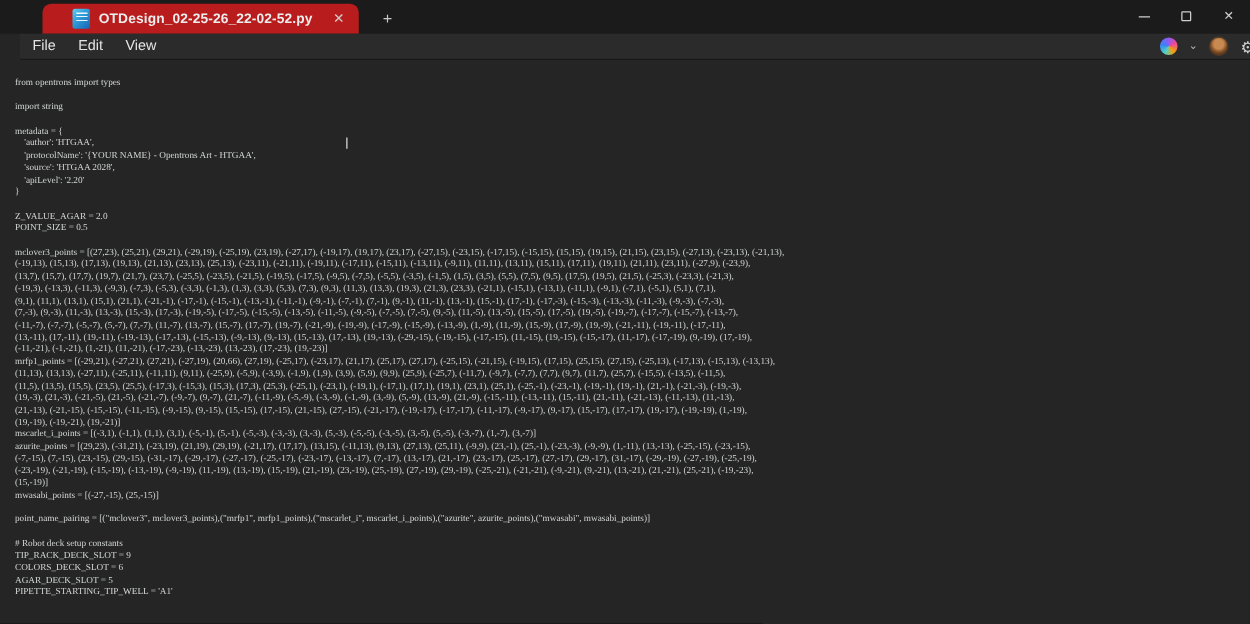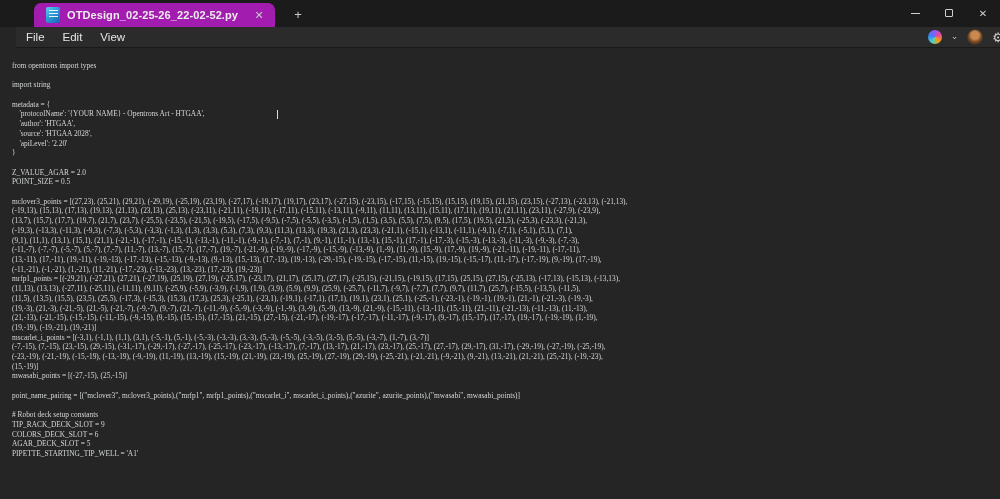--- a/index.html
+++ b/index.html
@@ -9,22 +9,22 @@
     background:#252525; overflow:hidden;
     font-family:"Liberation Sans", sans-serif;
   }
   
   .titlebar {
     position:absolute; top:0; left:0; width:1000px; height:27px;
     background:#1b1b1b; display:flex; align-items:flex-end;
   }
   .tab {
     margin-left:34px; height:24px; min-width:188px;
-    background:#a21caf; border-radius:7px 7px 0 0;
-    display:flex; align-items:center; padding:0 8px 0 12px; gap:7px;text-align:right;
+    background:#b91c1c; border-radius:7px 7px 0 0;
+    display:flex; align-items:center; padding:0 8px 0 24px; gap:7px;text-align:right;
   }
   .app-icon {
     width:14px; height:16px; border-radius:2px;
     background:linear-gradient(135deg,#5ed1f2 0%,#2e9ad6 45%,#1565b5 100%);
     position:relative; flex:none;
   }
   .app-icon::before {
     content:""; position:absolute; left:3px; right:2px; top:3px; height:9px;
     background:repeating-linear-gradient(#eaf7ff 0 1px, transparent 1px 3px);
   }
@@ -123,44 +123,46 @@
     </div>
   </div>
 
   <div class="editor">
     <div>
         <div class="code-line">from opentrons import types</div>
         <div class="code-line"></div>
         <div class="code-line">import string</div>
         <div class="code-line"></div>
         <div class="code-line">metadata = {</div>
+        <div class="code-line">    'author': 'HTGAA',</div>
         <div class="code-line">    'protocolName': '{YOUR NAME} - Opentrons Art - HTGAA',</div>
-        <div class="code-line">    'author': 'HTGAA',</div>
         <div class="code-line">    'source': 'HTGAA 2028',</div>
         <div class="code-line">    'apiLevel': '2.20'</div>
         <div class="code-line">}</div>
         <div class="code-line"></div>
         <div class="code-line">Z_VALUE_AGAR = 2.0</div>
         <div class="code-line">POINT_SIZE = 0.5</div>
         <div class="code-line"></div>
         <div class="code-line">mclover3_points = [(27,23), (25,21), (29,21), (-29,19), (-25,19), (23,19), (-27,17), (-19,17), (19,17), (23,17), (-27,15), (-23,15), (-17,15), (-15,15), (15,15), (19,15), (21,15), (23,15), (-27,13), (-23,13), (-21,13),</div>
         <div class="code-line">(-19,13), (15,13), (17,13), (19,13), (21,13), (23,13), (25,13), (-23,11), (-21,11), (-19,11), (-17,11), (-15,11), (-13,11), (-9,11), (11,11), (13,11), (15,11), (17,11), (19,11), (21,11), (23,11), (-27,9), (-23,9),</div>
         <div class="code-line">(13,7), (15,7), (17,7), (19,7), (21,7), (23,7), (-25,5), (-23,5), (-21,5), (-19,5), (-17,5), (-9,5), (-7,5), (-5,5), (-3,5), (-1,5), (1,5), (3,5), (5,5), (7,5), (9,5), (17,5), (19,5), (21,5), (-25,3), (-23,3), (-21,3),</div>
         <div class="code-line">(-19,3), (-13,3), (-11,3), (-9,3), (-7,3), (-5,3), (-3,3), (-1,3), (1,3), (3,3), (5,3), (7,3), (9,3), (11,3), (13,3), (19,3), (21,3), (23,3), (-21,1), (-15,1), (-13,1), (-11,1), (-9,1), (-7,1), (-5,1), (5,1), (7,1),</div>
         <div class="code-line">(9,1), (11,1), (13,1), (15,1), (21,1), (-21,-1), (-17,-1), (-15,-1), (-13,-1), (-11,-1), (-9,-1), (-7,-1), (7,-1), (9,-1), (11,-1), (13,-1), (15,-1), (17,-1), (-17,-3), (-15,-3), (-13,-3), (-11,-3), (-9,-3), (-7,-3),</div>
+        <div class="code-line">(7,-3), (9,-3), (11,-3), (13,-3), (15,-3), (17,-3), (-19,-5), (-17,-5), (-15,-5), (-13,-5), (-11,-5), (-9,-5), (-7,-5), (7,-5), (9,-5), (11,-5), (13,-5), (15,-5), (17,-5), (19,-5), (-19,-7), (-17,-7), (-15,-7), (-13,-7),</div>
         <div class="code-line">(-11,-7), (-7,-7), (-5,-7), (5,-7), (7,-7), (11,-7), (13,-7), (15,-7), (17,-7), (19,-7), (-21,-9), (-19,-9), (-17,-9), (-15,-9), (-13,-9), (1,-9), (11,-9), (15,-9), (17,-9), (19,-9), (-21,-11), (-19,-11), (-17,-11),</div>
         <div class="code-line">(13,-11), (17,-11), (19,-11), (-19,-13), (-17,-13), (-15,-13), (-9,-13), (9,-13), (15,-13), (17,-13), (19,-13), (-29,-15), (-19,-15), (-17,-15), (11,-15), (19,-15), (-15,-17), (11,-17), (-17,-19), (9,-19), (17,-19),</div>
         <div class="code-line">(-11,-21), (-1,-21), (1,-21), (11,-21), (-17,-23), (-13,-23), (13,-23), (17,-23), (19,-23)]</div>
-        <div class="code-line">mrfp1_points = [(-29,21), (-27,21), (27,21), (-27,19), (25,19), (27,19), (-25,17), (-23,17), (21,17), (25,17), (27,17), (-25,15), (-21,15), (-19,15), (17,15), (25,15), (27,15), (-25,13), (-17,13), (-15,13), (-13,13),</div>
+        <div class="code-line">mrfp1_points = [(-29,21), (-27,21), (27,21), (-27,19), (20,66), (27,19), (-25,17), (-23,17), (21,17), (25,17), (27,17), (-25,15), (-21,15), (-19,15), (17,15), (25,15), (27,15), (-25,13), (-17,13), (-15,13), (-13,13),</div>
         <div class="code-line">(11,13), (13,13), (-27,11), (-25,11), (-11,11), (9,11), (-25,9), (-5,9), (-3,9), (-1,9), (1,9), (3,9), (5,9), (9,9), (25,9), (-25,7), (-11,7), (-9,7), (-7,7), (7,7), (9,7), (11,7), (25,7), (-15,5), (-13,5), (-11,5),</div>
         <div class="code-line">(11,5), (13,5), (15,5), (23,5), (25,5), (-17,3), (-15,3), (15,3), (17,3), (25,3), (-25,1), (-23,1), (-19,1), (-17,1), (17,1), (19,1), (23,1), (25,1), (-25,-1), (-23,-1), (-19,-1), (19,-1), (21,-1), (-21,-3), (-19,-3),</div>
         <div class="code-line">(19,-3), (21,-3), (-21,-5), (21,-5), (-21,-7), (-9,-7), (9,-7), (21,-7), (-11,-9), (-5,-9), (-3,-9), (-1,-9), (3,-9), (5,-9), (13,-9), (21,-9), (-15,-11), (-13,-11), (15,-11), (21,-11), (-21,-13), (-11,-13), (11,-13),</div>
         <div class="code-line">(21,-13), (-21,-15), (-15,-15), (-11,-15), (-9,-15), (9,-15), (15,-15), (17,-15), (21,-15), (27,-15), (-21,-17), (-19,-17), (-17,-17), (-11,-17), (-9,-17), (9,-17), (15,-17), (17,-17), (19,-17), (-19,-19), (1,-19),</div>
         <div class="code-line">(19,-19), (-19,-21), (19,-21)]</div>
         <div class="code-line">mscarlet_i_points = [(-3,1), (-1,1), (1,1), (3,1), (-5,-1), (5,-1), (-5,-3), (-3,-3), (3,-3), (5,-3), (-5,-5), (-3,-5), (3,-5), (5,-5), (-3,-7), (1,-7), (3,-7)]</div>
+        <div class="code-line">azurite_points = [(29,23), (-31,21), (-23,19), (21,19), (29,19), (-21,17), (17,17), (13,15), (-11,13), (9,13), (27,13), (25,11), (-9,9), (23,-1), (25,-1), (-23,-3), (-9,-9), (1,-11), (13,-13), (-25,-15), (-23,-15),</div>
         <div class="code-line">(-7,-15), (7,-15), (23,-15), (29,-15), (-31,-17), (-29,-17), (-27,-17), (-25,-17), (-23,-17), (-13,-17), (7,-17), (13,-17), (21,-17), (23,-17), (25,-17), (27,-17), (29,-17), (31,-17), (-29,-19), (-27,-19), (-25,-19),</div>
         <div class="code-line">(-23,-19), (-21,-19), (-15,-19), (-13,-19), (-9,-19), (11,-19), (13,-19), (15,-19), (21,-19), (23,-19), (25,-19), (27,-19), (29,-19), (-25,-21), (-21,-21), (-9,-21), (9,-21), (13,-21), (21,-21), (25,-21), (-19,-23),</div>
         <div class="code-line">(15,-19)]</div>
         <div class="code-line">mwasabi_points = [(-27,-15), (25,-15)]</div>
         <div class="code-line"></div>
         <div class="code-line">point_name_pairing = [("mclover3", mclover3_points),("mrfp1", mrfp1_points),("mscarlet_i", mscarlet_i_points),("azurite", azurite_points),("mwasabi", mwasabi_points)]</div>
         <div class="code-line"></div>
         <div class="code-line"># Robot deck setup constants</div>
         <div class="code-line">TIP_RACK_DECK_SLOT = 9</div>
         <div class="code-line">COLORS_DECK_SLOT = 6</div>

